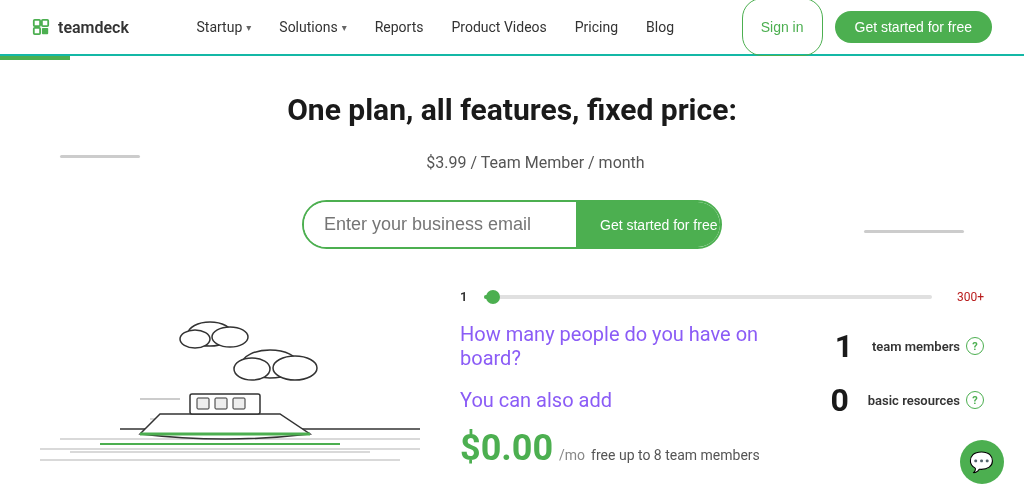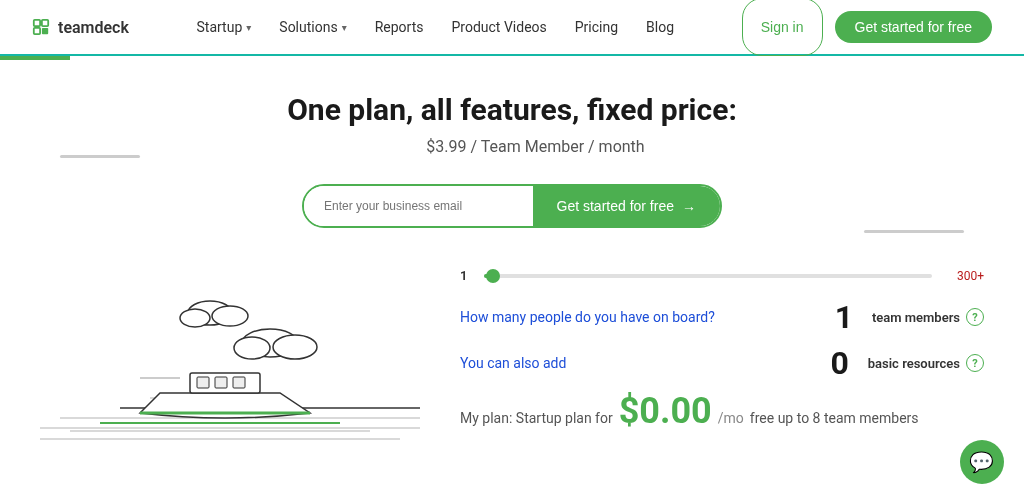--- a/index.html
+++ b/index.html
@@ -95,21 +95,21 @@
     .hero {
       text-align: center;
       padding-top: 36px;
       padding-bottom: 20px;
       position: relative;
     }
     .hero-title {
       font-size: 30px;
       font-weight: 700;
       color: #1a1a1a;
-      margin-bottom: 10px;
+      margin-bottom: 26px;
       text-align: center;
     }
     .hero-subtitle {
       font-size: 16px;
       color: #555;
       margin-bottom: 28px;
       padding-left: 47px;
     }
     .email-form {
       display: flex;
@@ -122,21 +122,21 @@
       border-radius: 28px;
       display: flex;
       overflow: hidden;
       width: 420px;
     }
     .email-input {
       flex: 1;
       border: none;
       outline: none;
       padding: 12px 20px;
-      font-size: 12px;
+      font-size: 18px;
       color: #999;
       background: #fff;
     }
     .btn-get-started-hero {
       background: #4caf50;
       color: #fff;
       border: none;
       padding: 12px 24px;
       font-size: 14px;
       cursor: pointer;
@@ -233,22 +233,22 @@
     }
 
     
     .calc-row {
       display: flex;
       align-items: center;
       margin-bottom: 14px;
       gap: 8px;
     }
     .calc-row-label {
-      font-size: 14px;
-      color: #1d4ed8;
+      font-size: 20px;
+      color: #8b5cf6;
       flex: 1;
     }
     .calc-row-number {
       font-size: 32px;
       font-weight: 700;
       color: #1a1a1a;
       min-width: 40px;
       text-align: center;
       line-height: 1;
     }
@@ -468,25 +468,20 @@
     <div class="calc-row">
       <span class="calc-row-label">You can also add</span>
       <span class="calc-row-number">0</span>
       <span class="calc-row-unit">
         <span>basic resources</span>
         <span class="help-icon">?</span>
       </span>
     </div>
 
     <div class="my-plan-row">
-      <span class="my-plan-label">
-        <span>My plan:</span>
-        <span class="my-plan-bold"> </span>
-        <span>Startup plan for</span>
-      </span>
       <span class="my-plan-price">$0.00</span>
       <span class="my-plan-per">/mo</span>
       <span class="my-plan-free">free up to 8 team members</span>
     </div>
   </div>
 </div>
 
 <div class="chat-btn">
   <span class="chat-btn-icon">💬</span>
 </div>

